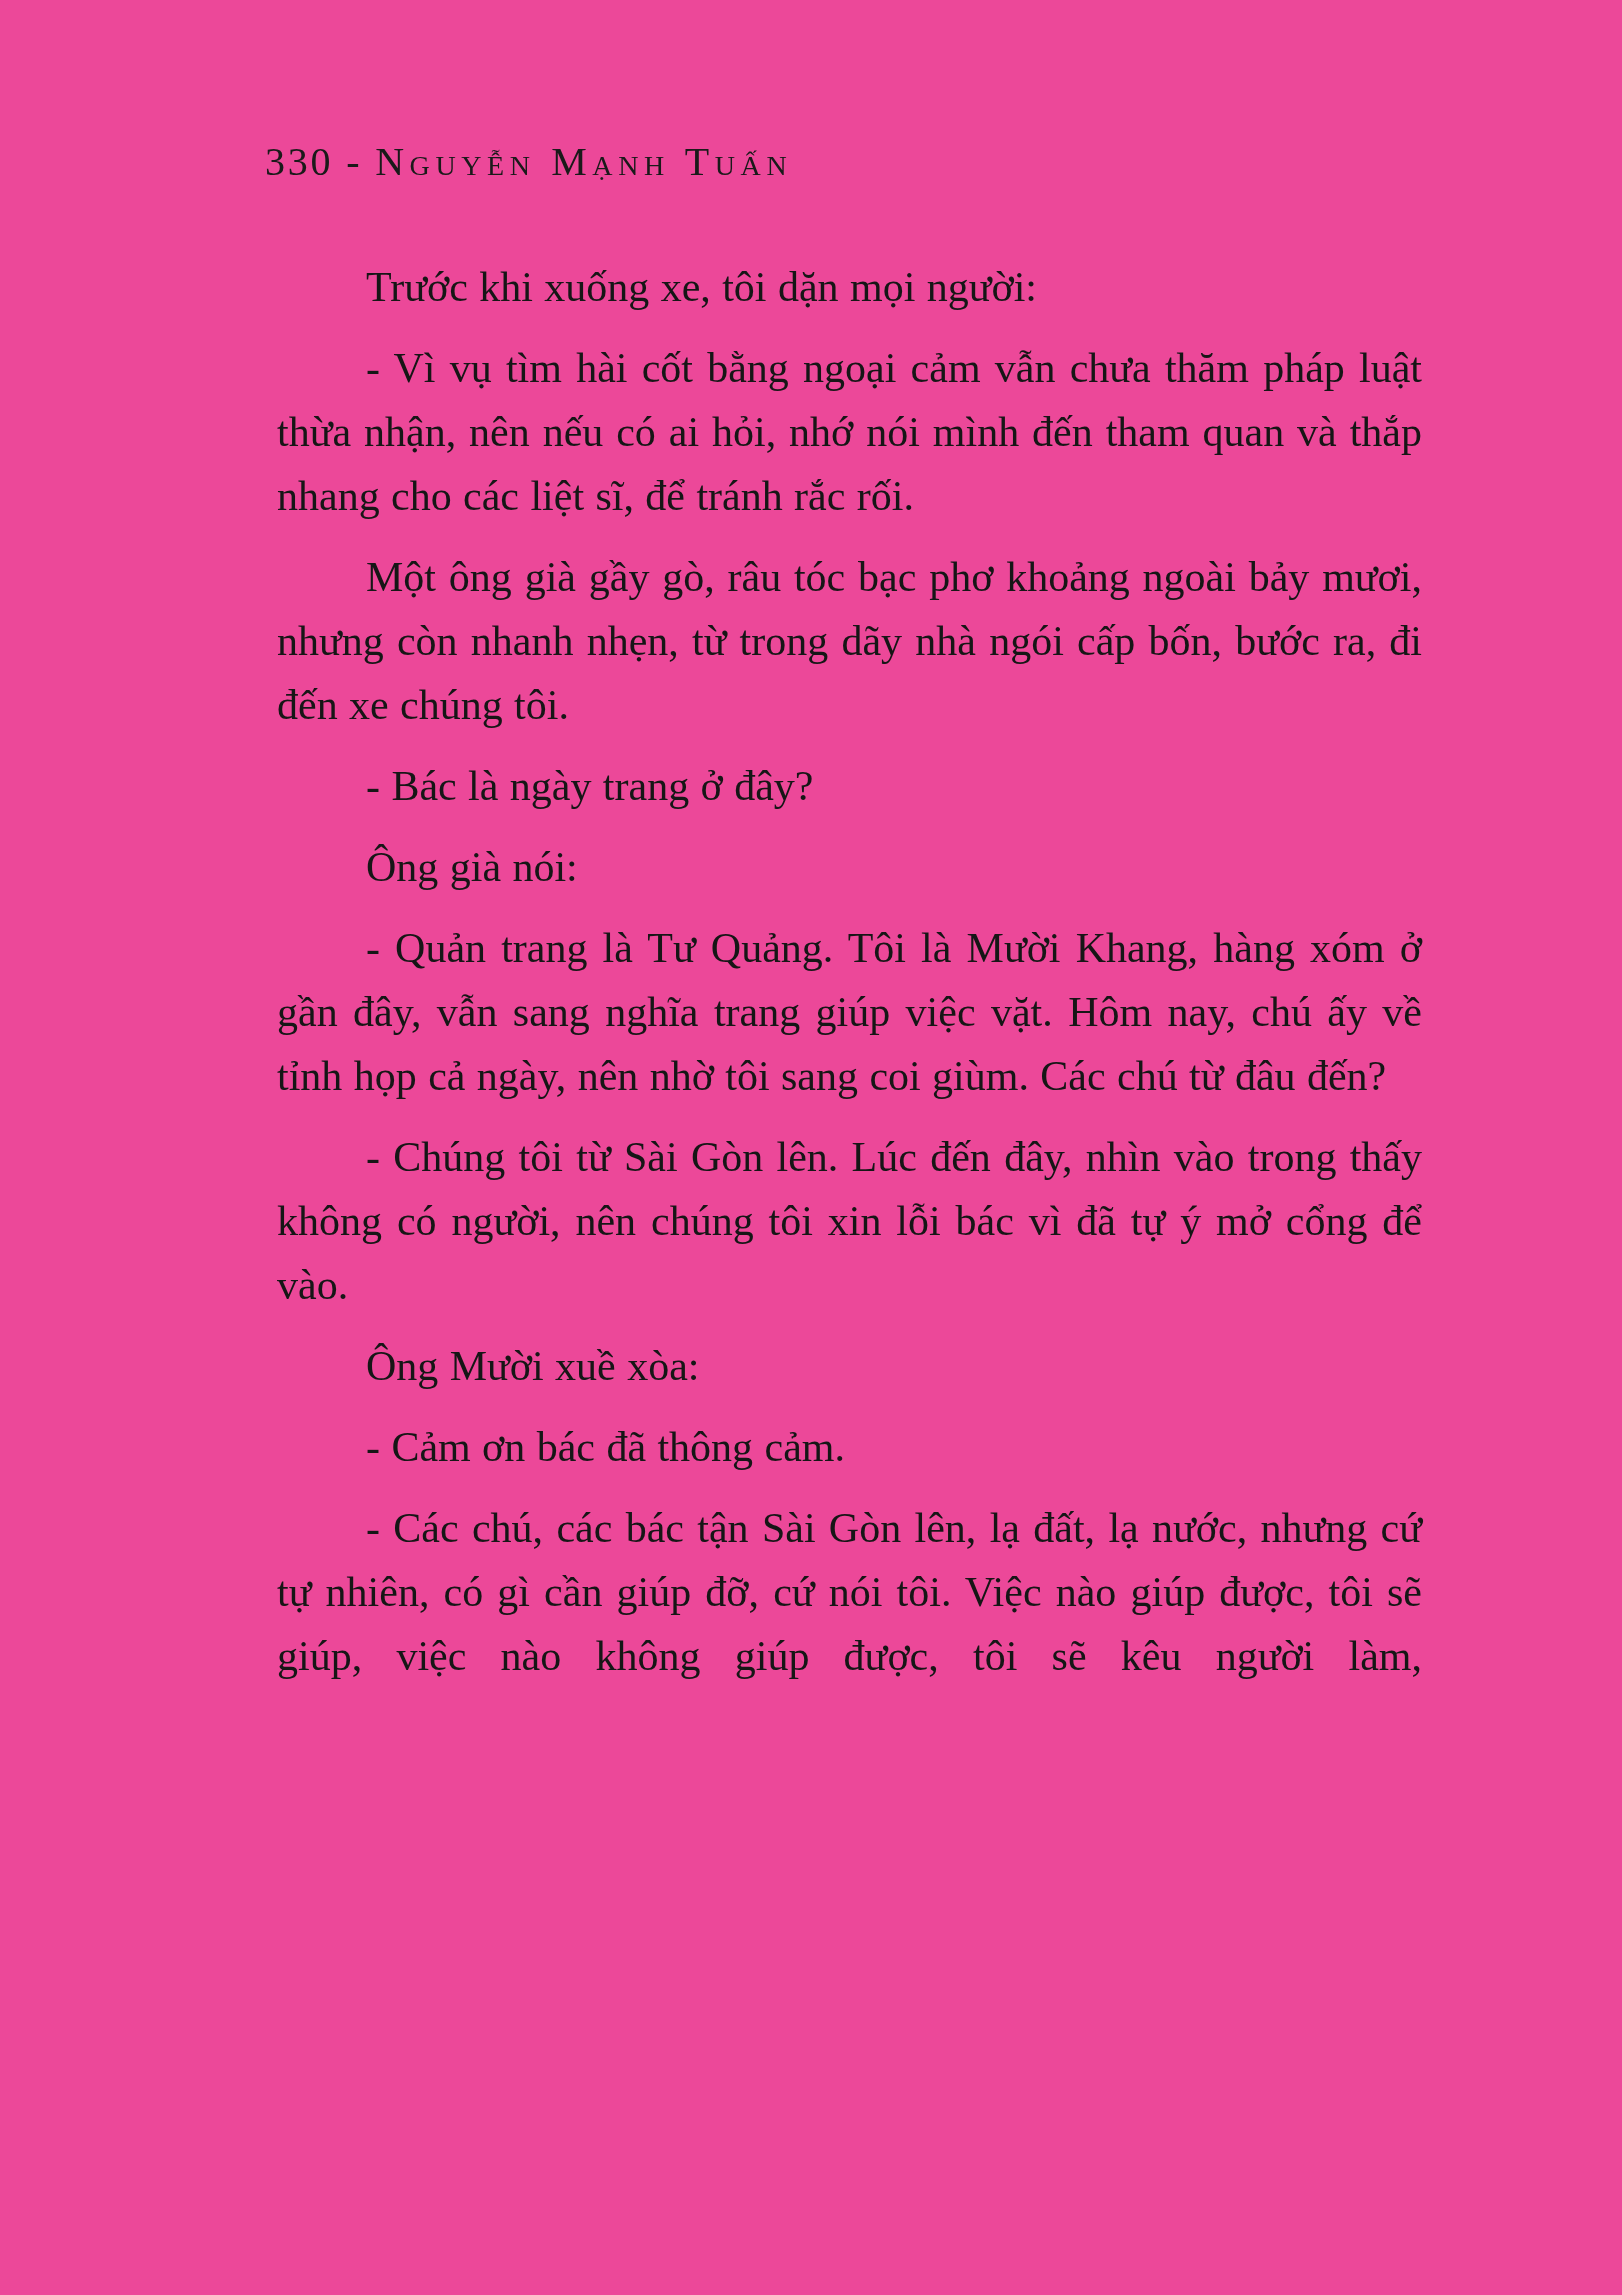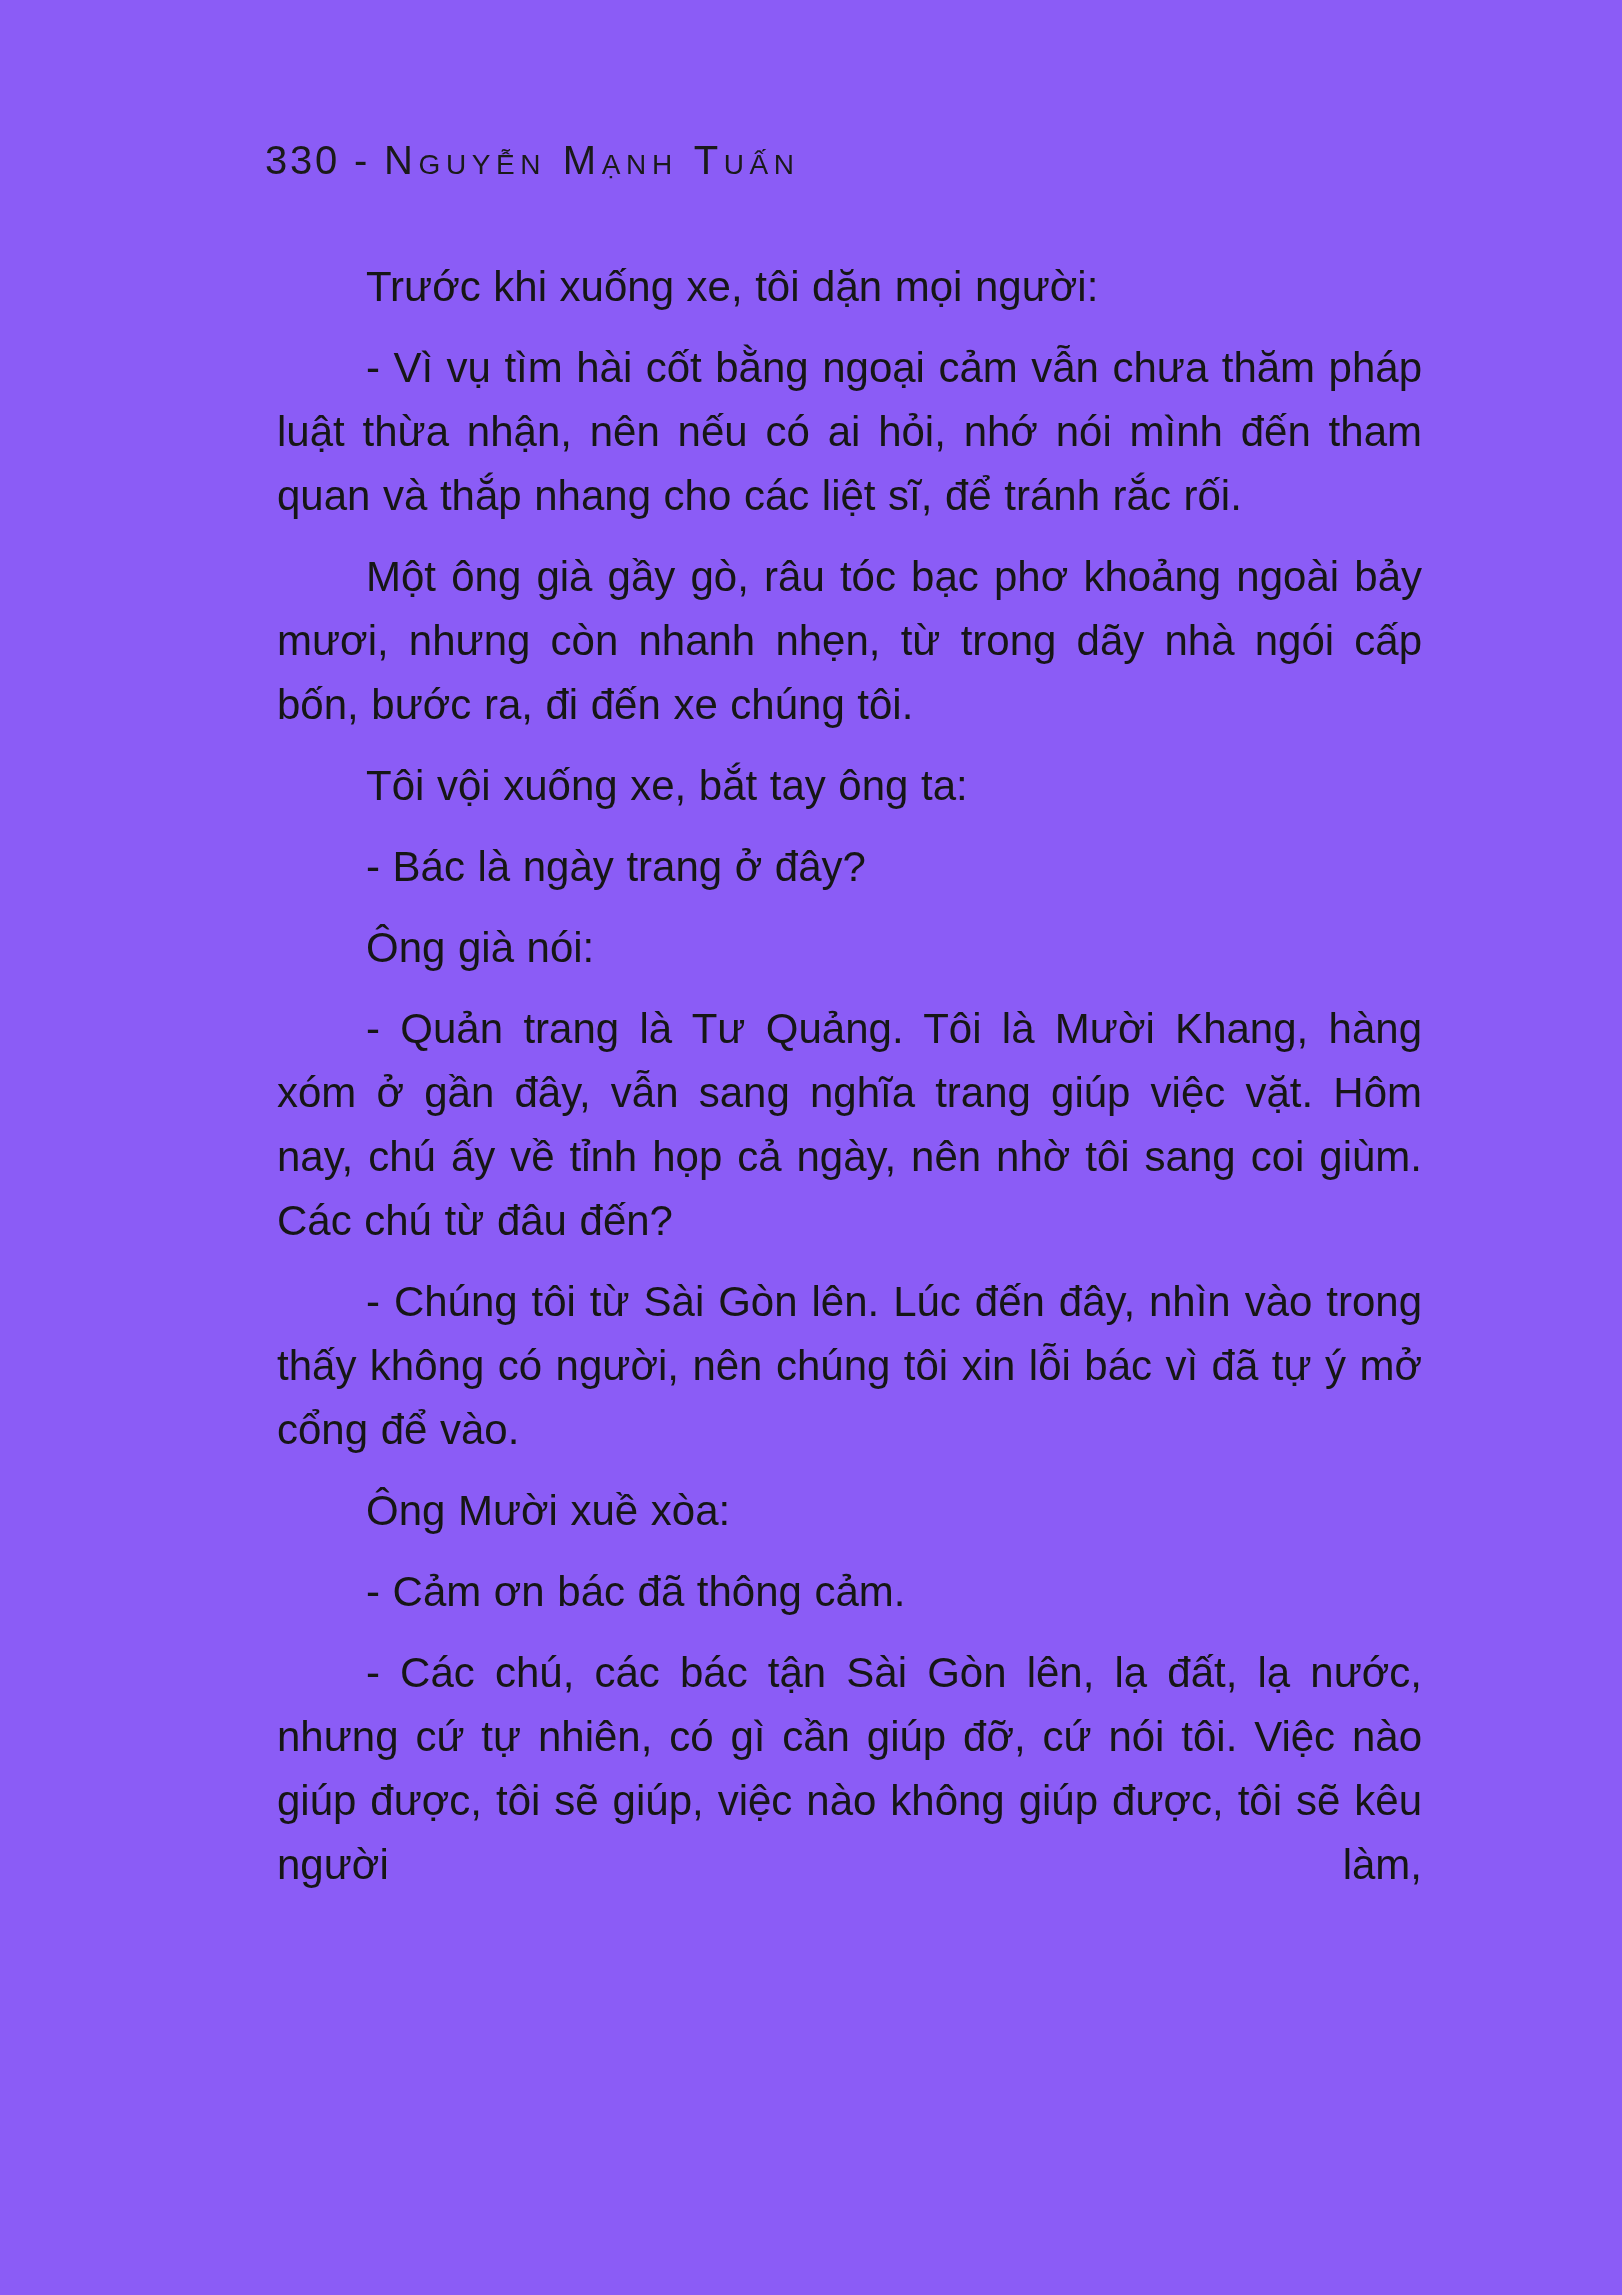--- a/index.html
+++ b/index.html
@@ -4,23 +4,23 @@
 <style>
   html, body {
     margin: 0;
     padding: 0;
     background: #ffffff;
   }
   .page {
     position: relative;
     width: 1622px;
     height: 2295px;
-    background: #8b5cf6;
+    background: #ec4899;
     color: #121212;
-    font-family: Liberation Sans, sans-serif;
+    font-family: Liberation Serif, serif;
     overflow: hidden;
   }
   .running-header {
     position: absolute;
     top: 138px;
     left: 265px;
     font-size: 40px;
     color: #1a1a1a;
     white-space: nowrap;
   }
@@ -56,21 +56,20 @@
 <div class="page">
 
   <div class="running-header">
     <span class="page-number">330 - </span><span class="author-name">Nguyễn Mạnh Tuấn</span>
   </div>
 
   <div class="body-text">
     <p>Trước khi xuống xe, tôi dặn mọi người:</p>
     <p>- Vì vụ tìm hài cốt bằng ngoại cảm vẫn chưa thăm pháp luật thừa nhận, nên nếu có ai hỏi, nhớ nói mình đến tham quan và thắp nhang cho các liệt sĩ, để tránh rắc rối.</p>
     <p>Một ông già gầy gò, râu tóc bạc phơ khoảng ngoài bảy mươi, nhưng còn nhanh nhẹn, từ trong dãy nhà ngói cấp bốn, bước ra, đi đến xe chúng tôi.</p>
-    <p>Tôi vội xuống xe, bắt tay ông ta:</p>
     <p>- Bác là ngày trang ở đây?</p>
     <p>Ông già nói:</p>
     <p>- Quản trang là Tư Quảng. Tôi là Mười Khang, hàng xóm ở gần đây, vẫn sang nghĩa trang giúp việc vặt. Hôm nay, chú ấy về tỉnh họp cả ngày, nên nhờ tôi sang coi giùm. Các chú từ đâu đến?</p>
     <p>- Chúng tôi từ Sài Gòn lên. Lúc đến đây, nhìn vào trong thấy không có người, nên chúng tôi xin lỗi bác vì đã tự ý mở cổng để vào.</p>
     <p>Ông Mười xuề xòa:</p>
     <p>- Cảm ơn bác đã thông cảm.</p>
     <p class="justify-last">- Các chú, các bác tận Sài Gòn lên, lạ đất, lạ nước, nhưng cứ tự nhiên, có gì cần giúp đỡ, cứ nói tôi. Việc nào giúp được, tôi sẽ giúp, việc nào không giúp được, tôi sẽ kêu người làm,</p>
   </div>
 
 </div>

